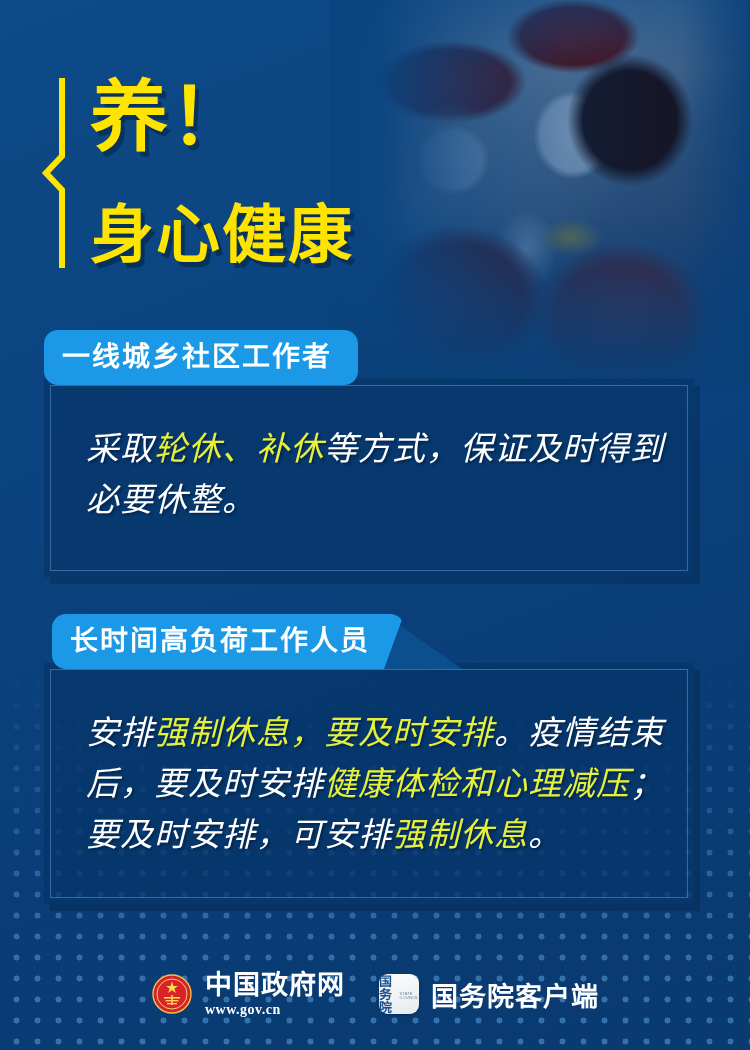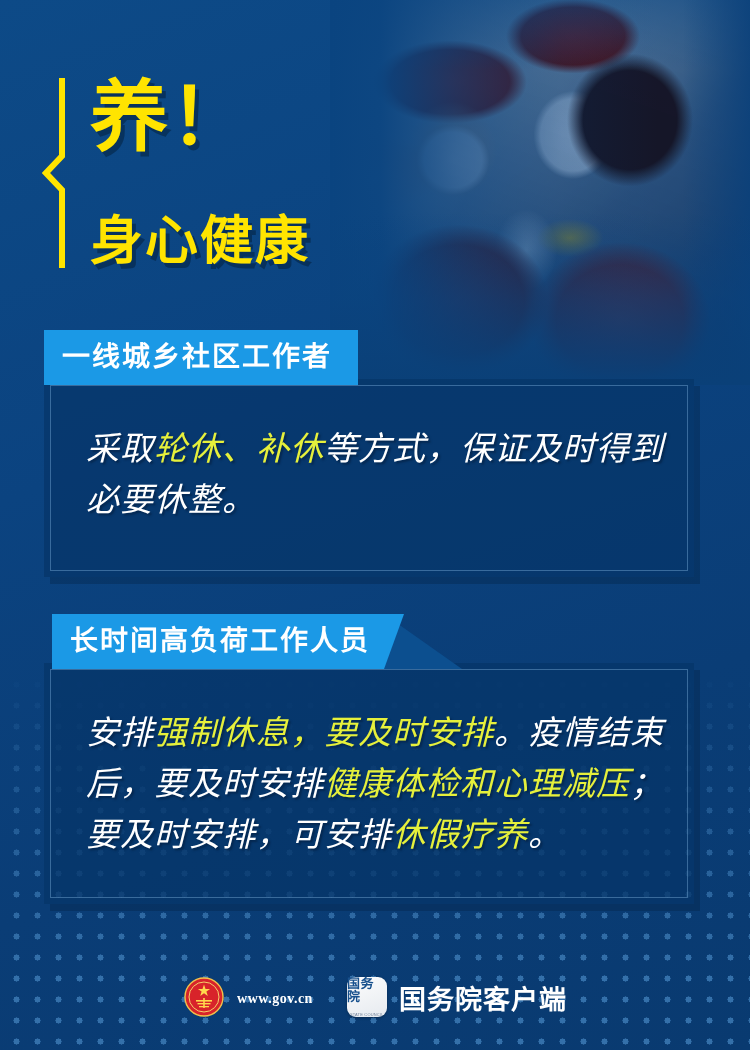--- a/index.html
+++ b/index.html
@@ -134,41 +134,42 @@
     color: #ffe400;
     font-family: "Liberation Sans", "DejaVu Sans", sans-serif;
     font-weight: bold;
     font-size: 78px;
     line-height: 1.02;
     letter-spacing: 2px;
     text-shadow: 4px 5px 0 rgba(4,32,62,0.55);
     white-space: nowrap;
   }
   .headline-line.two {
-    font-size: 53px;
+    font-size: 64px;
     margin-top: 26px;
   }
 
   
   .card {
     position: absolute;
     left: 44px;
     width: 650px;
   }
   .card-header {
     position: relative;
     display: inline-block;
     background: #1b99e6;
     color: #ffffff;
     font-weight: bold;
     font-size: 28px;
     letter-spacing: 2px;
     line-height: 1;
     padding: 13px 26px 14px 18px;
     z-index: 3;
+    border-radius: 14px;
   }
   .card-header.notched {
     padding-right: 34px;
     clip-path: polygon(0 0, 100% 0, calc(100% - 20px) 100%, 0 100%);
     margin-left: 8px;
   }
   .card-header-wing {
     position: absolute;
     top: 0;
     left: 100%;
@@ -256,23 +257,22 @@
     font-size: 14px;
     letter-spacing: 0.5px;
     margin-top: 3px;
   }
   .app-icon {
     width: 40px;
     height: 40px;
     border-radius: 9px;
     background: linear-gradient(160deg, #fdfdfd 0%, #e6eaef 100%);
     display: flex;
-    flex-direction: column;
     align-items: center;
-    justify-content: space-between;
+    justify-content: center;
     flex: 0 0 auto;
     box-shadow: 0 1px 3px rgba(0,0,0,0.3);
   }
   .app-icon-main {
     color: #17508d;
     font-weight: bold;
     font-size: 13px;
     line-height: 1;
     letter-spacing: 0.5px;
   }
@@ -325,37 +325,38 @@
       <div class="card-text"><span>采取</span><span class="hl">轮休、补休</span><span>等方式，保证及时得到必要休整。</span></div>
     </div>
   </div>
 
   <div class="card" id="card2">
     <div style="position:relative;display:inline-block;">
       <div class="card-header notched">长时间高负荷工作人员</div>
       <div class="card-header-wing"></div>
     </div>
     <div class="card-body">
-      <div class="card-text"><span>安排</span><span class="hl">强制休息，要及时安排</span><span>。疫情结束后，要及时安排</span><span class="hl">健康体检和心理减压</span><span>；要及时安排，可安排</span><span class="hl">休假疗养</span><span>。</span></div>
+      <div class="card-text"><span>安排</span><span class="hl">强制休息，要及时安排</span><span>。疫情结束后，要及时安排</span><span class="hl">健康体检和心理减压</span><span>；要及时安排，可安排</span><span class="hl">强制休息</span><span>。</span></div>
     </div>
   </div>
 
   <div class="footer">
     <div class="brand">
       <svg class="emblem" viewBox="0 0 42 42" xmlns="http://www.w3.org/2000/svg">
         <circle cx="21" cy="21" r="19" fill="#d8232a"></circle>
         <circle cx="21" cy="21" r="19" fill="none" stroke="#f2c14a" stroke-width="1.4"></circle>
         <circle cx="21" cy="21" r="15" fill="none" stroke="#f5d06a" stroke-width="1"></circle>
         <path d="M21 8.5l1.5 4.4h4.6l-3.7 2.7 1.4 4.4-3.8-2.7-3.8 2.7 1.4-4.4-3.7-2.7h4.6z" fill="#ffd84d"></path>
         <rect x="13" y="24" width="16" height="1.6" fill="#ffd84d"></rect>
         <rect x="14.5" y="27" width="13" height="1.4" fill="#ffd84d"></rect>
         <rect x="16" y="30" width="10" height="1.3" fill="#ffd84d"></rect>
         <rect x="20.2" y="22" width="1.6" height="10" fill="#ffd84d"></rect>
       </svg>
       <div class="brand-text">
+        <div class="brand-name">中国政府网</div>
         <div class="brand-url">www.gov.cn</div>
       </div>
     </div>
 
     <div class="brand">
       <div class="app-icon">
         <div class="app-icon-main">国务院</div>
         <div class="app-icon-sub">STATE COUNCIL</div>
       </div>
       <div class="app-name">国务院客户端</div>

